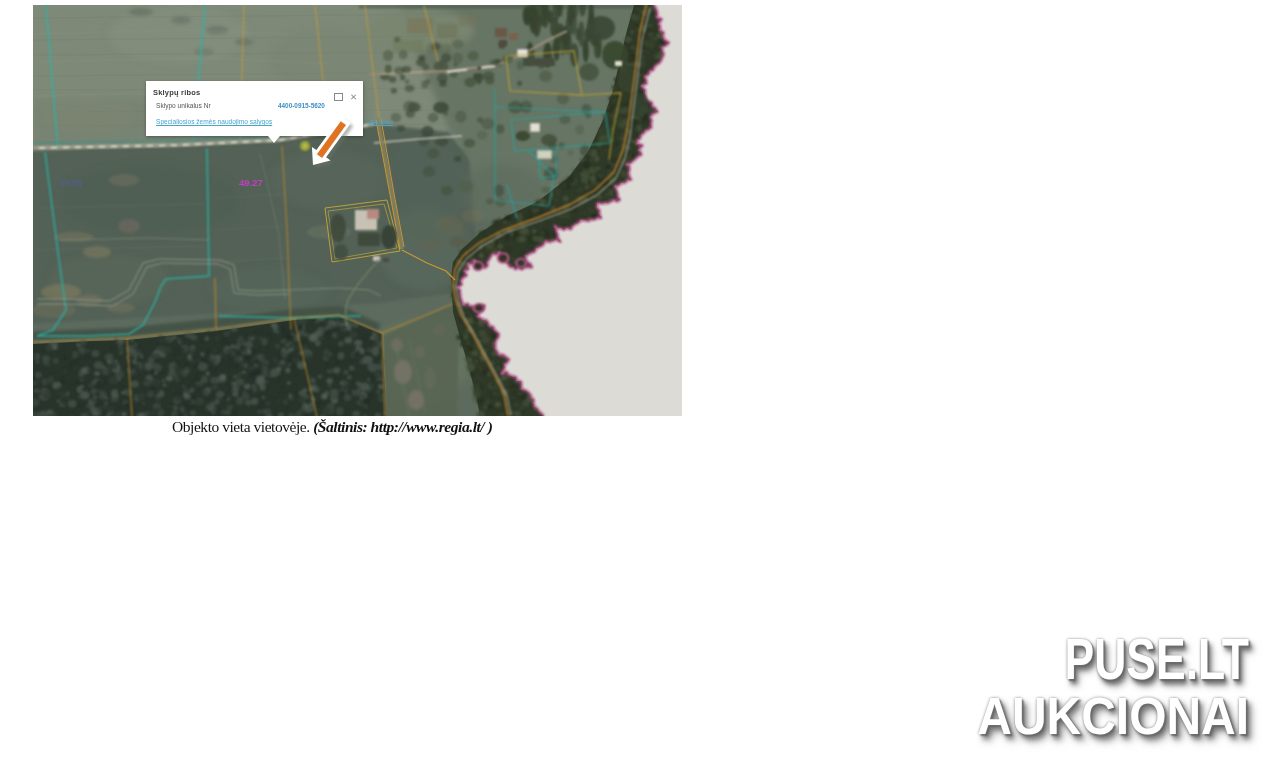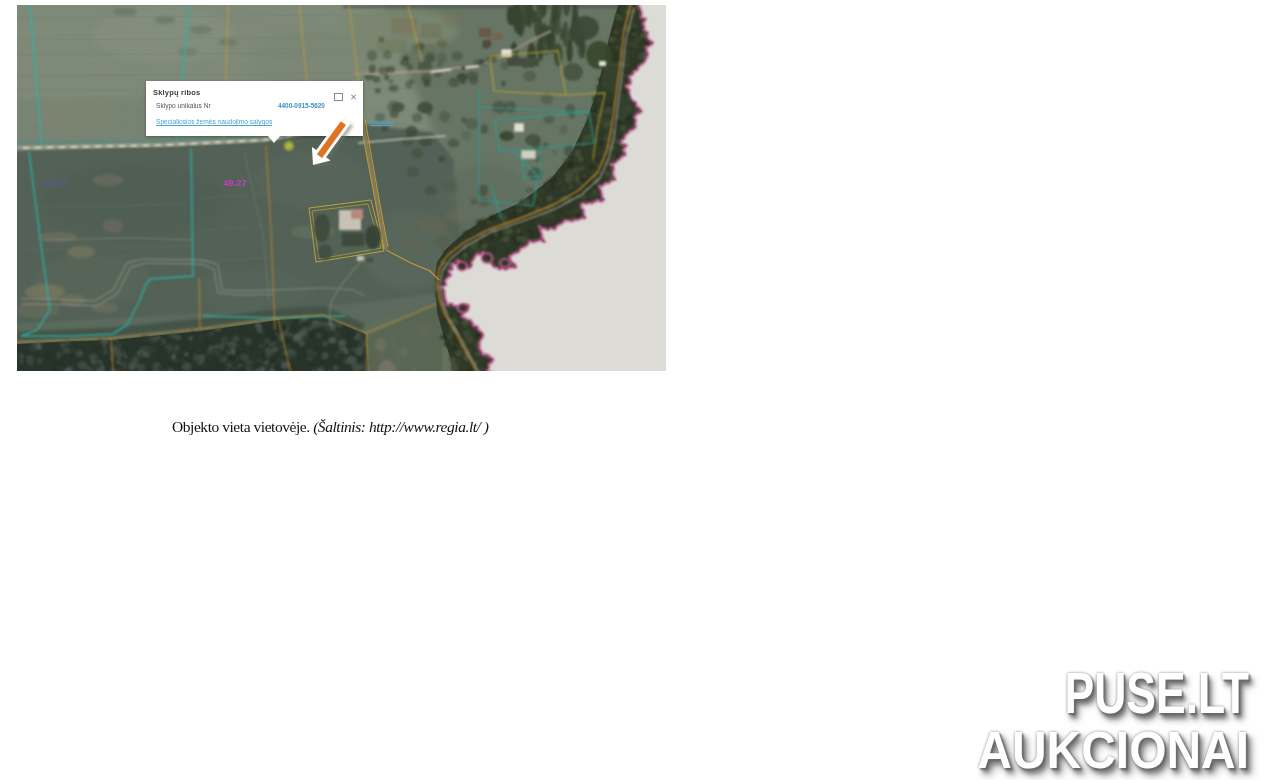--- a/index.html
+++ b/index.html
@@ -1,30 +1,30 @@
 <!DOCTYPE html>
 <html><head><meta charset="utf-8"><title>p</title>
 <style>
 html,body{margin:0;padding:0;background:#ffffff;width:1280px;height:780px;overflow:hidden;font-family:"Liberation Sans",sans-serif;}
 #stage{position:relative;width:1280px;height:780px;}
-.map{position:absolute;left:4px;top:5px;width:649px;height:366px;overflow:hidden;padding-left:13px;}
+.map{position:absolute;left:20px;top:5px;width:649px;height:411px;overflow:hidden;padding-left:13px;}
 .popup{position:absolute;left:146px;top:81px;width:217px;height:55px;background:#fff;box-shadow:0 1px 3px rgba(0,0,0,0.35);font-family:"Liberation Sans",sans-serif;z-index:20;}
 .ptitle{position:absolute;left:7px;top:7px;font-size:7.5px;font-weight:bold;color:#3c3c3c;letter-spacing:0.2px;}
 .picons{position:absolute;right:6px;top:6px;color:#777;}
 .picons .sq{display:inline-block;width:6.5px;height:6.5px;border:1.2px solid #888;vertical-align:middle;margin-right:7px;}
 .picons .x{font-size:8.5px;color:#888;vertical-align:middle;}
 .prow{position:absolute;left:10px;top:21px;width:237px;font-size:6.6px;color:#555;}
 .pval{position:absolute;left:122px;color:#3f8fc5;font-weight:bold;font-size:6.4px;}
 .plinks{position:absolute;left:10px;top:37px;width:237px;font-size:6.6px;}
 .plink{color:#46a5cd;text-decoration:underline;}
 .plink2{position:absolute;right:0;color:#46a5cd;text-decoration:underline;font-size:6.2px;}
 .ptail{position:absolute;left:122px;bottom:-7px;width:0;height:0;border-left:6px solid transparent;border-right:6px solid transparent;border-top:7px solid #fff;}
 .caption{position:absolute;left:172px;top:418px;font-family:"Liberation Serif",serif;font-size:15.5px;color:#111;letter-spacing:-0.45px;}
-.caption i{font-style:italic;}
-.wm{position:absolute;right:31px;top:665px;text-align:right;font-weight:bold;color:#fff;line-height:1.0;}
+.caption i{font-style:italic;font-weight:bold;}
+.wm{position:absolute;right:31px;top:631px;text-align:right;font-weight:bold;color:#fff;line-height:1.0;}
 .wm .l1{font-size:57px;transform:scaleX(0.78);transform-origin:right;
   text-shadow:0 0 3px rgba(125,125,125,0.95),2px 2px 2px rgba(95,95,95,0.9),4px 5px 5px rgba(100,100,100,0.85),6px 7px 9px rgba(125,125,125,0.6);}
 .wm .l2{font-size:51px;margin-top:3px;transform:scaleX(0.94);transform-origin:right;
   text-shadow:0 0 3px rgba(125,125,125,0.95),2px 2px 2px rgba(95,95,95,0.9),4px 5px 5px rgba(100,100,100,0.85),6px 7px 9px rgba(125,125,125,0.6);}
 </style></head>
 <body>
 <div id="stage">
 
 <div class="map">
 

